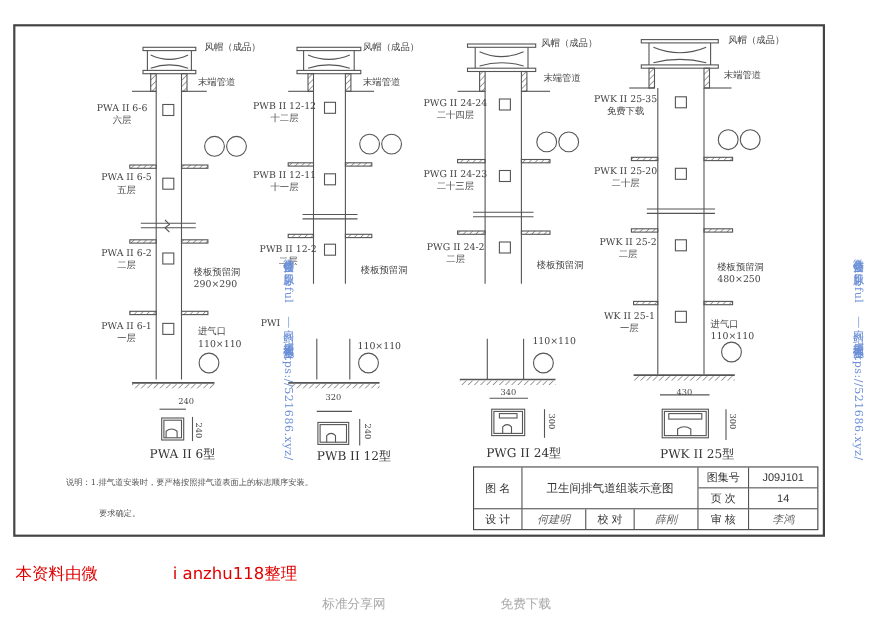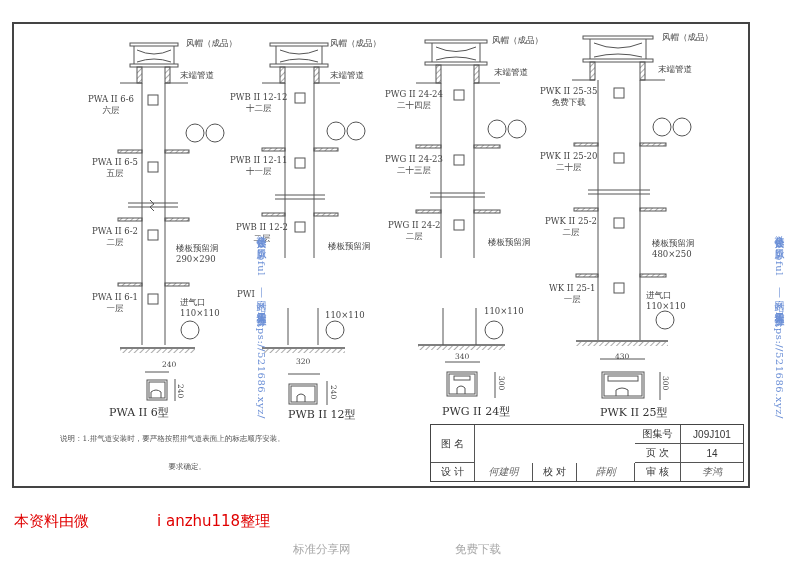--- a/index.html
+++ b/index.html
@@ -4,21 +4,21 @@
 <style>
   html, body { margin:0; padding:0; }
   body { width:800px; height:565px; background:#ffffff; position:relative; overflow:hidden;
          font-family:"DejaVu Sans", sans-serif; color:#333; }
   .sheet { position:absolute; left:12px; top:22px; width:738px; height:466px;
            border:2px solid #444; border-top-width:2px; box-sizing:border-box; background:#fff; }
   .abs { position:absolute; }
   .lbl { position:absolute; font-family:"DejaVu Serif", serif; font-size:8.5px; color:#444; line-height:1.25; white-space:nowrap; }
   .lbl.c { text-align:center; }
   .typeLbl { position:absolute; font-family:"DejaVu Serif", serif; font-size:11px; color:#333; white-space:nowrap; }
-  .note { position:absolute; left:60px; top:432px; font-family:"DejaVu Serif", serif; font-size:7.5px; color:#555; line-height:14px;text-align:center; }
+  .note { position:absolute; left:60px; top:432px; font-family:"DejaVu Serif", serif; font-size:7.5px; color:#555; line-height:14px; }
   .title-block { position:absolute; left:430px; top:424px; width:314px; height:58px; border:1.5px solid #444; box-sizing:border-box; }
   .tb-cell { position:absolute; border-right:1px solid #555; border-bottom:1px solid #555; box-sizing:border-box;
              display:flex; align-items:center; justify-content:center; font-family:Liberation Sans, sans-serif; font-size:10px; color:#333; }
   .sig { font-family:"DejaVu Serif", serif; font-style:italic; color:#666; font-size:10px; }
   .wm-red { position:absolute; top:512px; font-family:"DejaVu Sans", sans-serif; font-size:15px; color:#e00000; }
   .wm-gray { position:absolute; top:542px; font-family:"DejaVu Sans", sans-serif; font-size:11.5px; color:#a9a9a9; }
   .wm-vert { position:absolute; writing-mode:vertical-rl; font-family:"DejaVu Serif", serif; font-size:10px; color:#6b8fd6; white-space:nowrap; letter-spacing:0.5px; }
 </style>
 </head>
 <body>
@@ -193,21 +193,21 @@
 <div class="lbl" style="left:186px;top:38px">风帽（成品）</div>
 <div class="lbl" style="left:180px;top:70px">末端管道</div>
 <div class="lbl c" style="left:88px;top:94px"><span>PWA II 6-6</span><br><span>六层</span></div>
 <div class="lbl c" style="left:92px;top:157px"><span>PWA II 6-5</span><br><span>五层</span></div>
 <div class="lbl c" style="left:92px;top:226px"><span>PWA II 6-2</span><br><span>二层</span></div>
 <div class="lbl c" style="left:92px;top:292px"><span>PWA II 6-1</span><br><span>一层</span></div>
 <div class="lbl" style="left:176px;top:243px"><span>楼板预留洞</span><br><span>290×290</span></div>
 <div class="lbl" style="left:180px;top:297px"><span>进气口</span><br><span>110×110</span></div>
 <div class="lbl" style="left:162px;top:360px;font-size:7.5px">240</div>
 <div class="lbl" style="left:176px;top:384px;font-size:7.5px;writing-mode:vertical-rl">240</div>
-<div class="typeLbl" style="left:109px;top:405px">PWA II 6型</div>
+<div class="typeLbl" style="left:136px;top:405px">PWA II 6型</div>
 
 <div class="lbl" style="left:330px;top:38px">风帽（成品）</div>
 <div class="lbl" style="left:330px;top:70px">末端管道</div>
 <div class="lbl c" style="left:230px;top:92px"><span>PWB II 12-12</span><br><span>十二层</span></div>
 <div class="lbl c" style="left:230px;top:155px"><span>PWB II 12-11</span><br><span>十一层</span></div>
 <div class="lbl c" style="left:236px;top:222px"><span>PWB II 12-2</span><br><span>二层</span></div>
 <div class="lbl" style="left:237px;top:289px">PWI</div>
 <div class="lbl" style="left:328px;top:241px">楼板预留洞</div>
 <div class="lbl" style="left:325px;top:310px">110×110</div>
 <div class="lbl" style="left:296px;top:357px;font-size:7.5px">320</div>
@@ -238,20 +238,21 @@
 <div class="typeLbl" style="left:600px;top:405px">PWK II 25型</div>
 
 <div class="note">
   <span>说明：</span><span>1.排气道安装时，要严格按照排气道表面上的标志顺序安装。</span><br>
   <br>
   <span style="padding-left:30px">要求确定。</span>
 </div>
 
 <div class="title-block">
   <div class="tb-cell" style="left:0;top:0;width:44px;height:38px">图 名</div>
+  <div class="tb-cell" style="left:44px;top:0;width:160px;height:38px;font-family:'DejaVu Sans',sans-serif;font-size:10.5px">卫生间排气道组装示意图</div>
   <div class="tb-cell" style="left:204px;top:0;width:46px;height:19px">图集号</div>
   <div class="tb-cell" style="left:250px;top:0;width:62px;height:19px;border-right:none">J09J101</div>
   <div class="tb-cell" style="left:204px;top:19px;width:46px;height:19px">页 次</div>
   <div class="tb-cell" style="left:250px;top:19px;width:62px;height:19px;border-right:none">14</div>
   <div class="tb-cell" style="left:0;top:38px;width:44px;height:18px;border-bottom:none">设 计</div>
   <div class="tb-cell sig" style="left:44px;top:38px;width:58px;height:18px;border-bottom:none">何建明</div>
   <div class="tb-cell" style="left:102px;top:38px;width:44px;height:18px;border-bottom:none">校 对</div>
   <div class="tb-cell sig" style="left:146px;top:38px;width:58px;height:18px;border-bottom:none">薛刚</div>
   <div class="tb-cell" style="left:204px;top:38px;width:46px;height:18px;border-bottom:none">审 核</div>
   <div class="tb-cell sig" style="left:250px;top:38px;width:62px;height:18px;border-bottom:none;border-right:none">李鸿</div>

